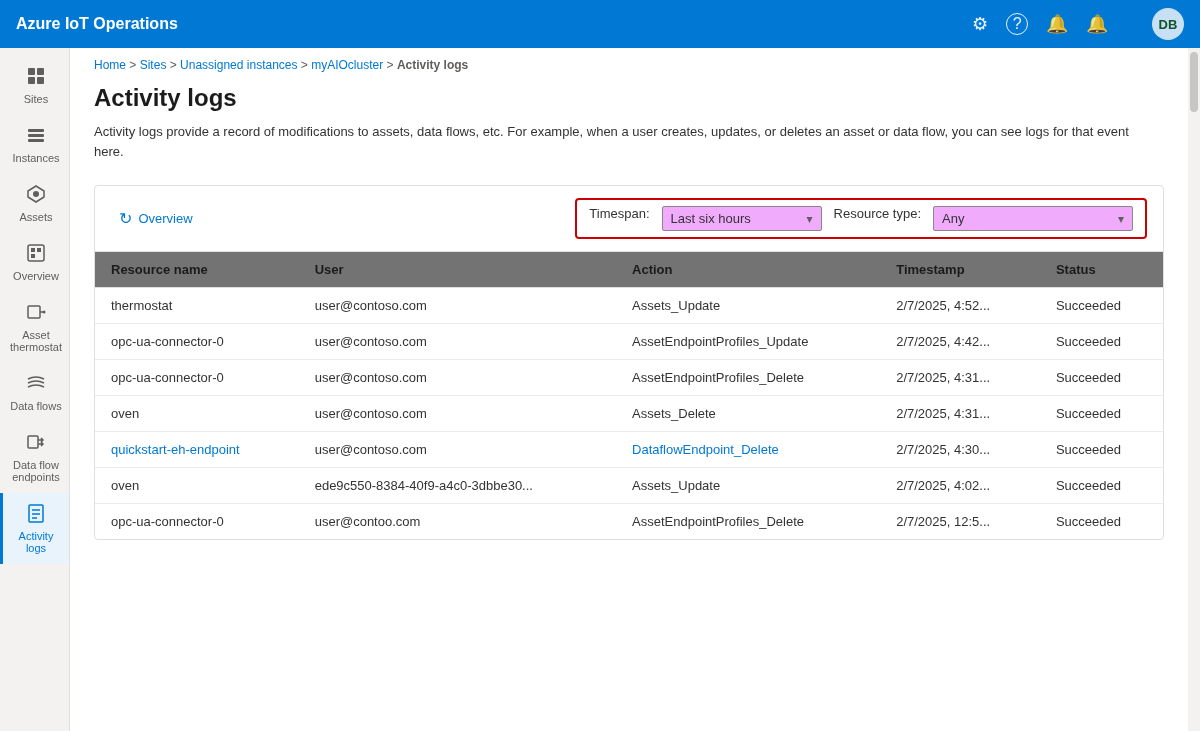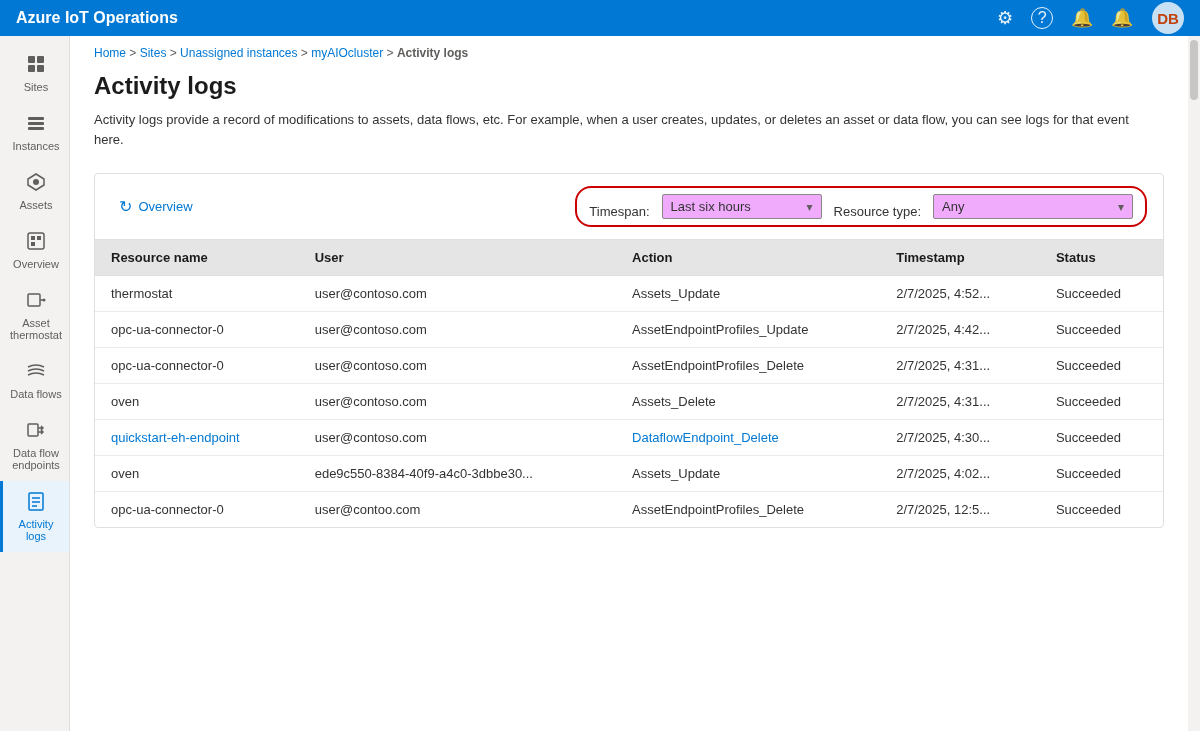--- a/index.html
+++ b/index.html
@@ -2,21 +2,21 @@
 <html><head>
   <meta charset="utf-8">
   <style>
     * { box-sizing: border-box; margin: 0; padding: 0; }
     body { font-family: 'Segoe UI', Arial, sans-serif; font-size: 13px; color: #333; background: #fff; display: flex; flex-direction: column; height: 731px; overflow: hidden; }
 
     
     .top-nav {
       background: #0078d4;
       color: #fff;
-      height: 36px;
+      height: 48px;
       display: flex;
       align-items: center;
       padding: 0 16px;
       flex-shrink: 0;
       justify-content: space-between;
     }
     .top-nav-title {
       font-size: 16px;
       font-weight: 600;
       color: #fff;
@@ -30,26 +30,27 @@
       color: #fff;
       font-size: 18px;
       cursor: pointer;
       opacity: 0.9;
     }
     .avatar {
       width: 32px;
       height: 32px;
       border-radius: 50%;
       background: #c7e0f4;
-      color: #c2410c;
+      color: #14532d;
       display: flex;
       align-items: center;
       justify-content: center;
       font-weight: 700;
-      font-size: 15px;
+      font-size: 13px;
+      margin-left: 25px;
     }
 
     
     .layout {
       display: flex;
       flex: 1;
       overflow: hidden;
     }
 
     
@@ -145,24 +146,24 @@
       color: #0078d4;
       cursor: pointer;
       font-size: 13px;
       background: none;
       border: none;
       padding: 4px 8px;
     }
 
     .filters-box {
       display: flex;
-      align-items: flex-end;
+      align-items: flex-start;
       gap: 12px;
       border: 2px solid #cc0000;
-      border-radius: 16px;
+      border-radius: 4px;
       padding: 6px 12px;
       margin-left: auto;
     }
     .filter-label {
       font-size: 13px;
       color: #333;
       font-weight: 400;
     }
     .filter-select {
       display: flex;
@@ -187,21 +188,21 @@
       width: 100%;
       border-collapse: collapse;
     }
     .data-table th {
       text-align: left;
       padding: 10px 16px;
       font-weight: 600;
       font-size: 13px;
       color: #1b1b1b;
       border-bottom: 1px solid #e1dfdd;
-      background: #e5e5e5;
+      background: #737373;
     }
     .data-table td {
       padding: 10px 16px;
       font-size: 13px;
       border-bottom: 1px solid #edebe9;
       vertical-align: middle;
     }
     .data-table tr:last-child td { border-bottom: none; }
     .link-cell { color: #0078d4; cursor: pointer; }
     .action-link { color: #0078d4; cursor: pointer; }

